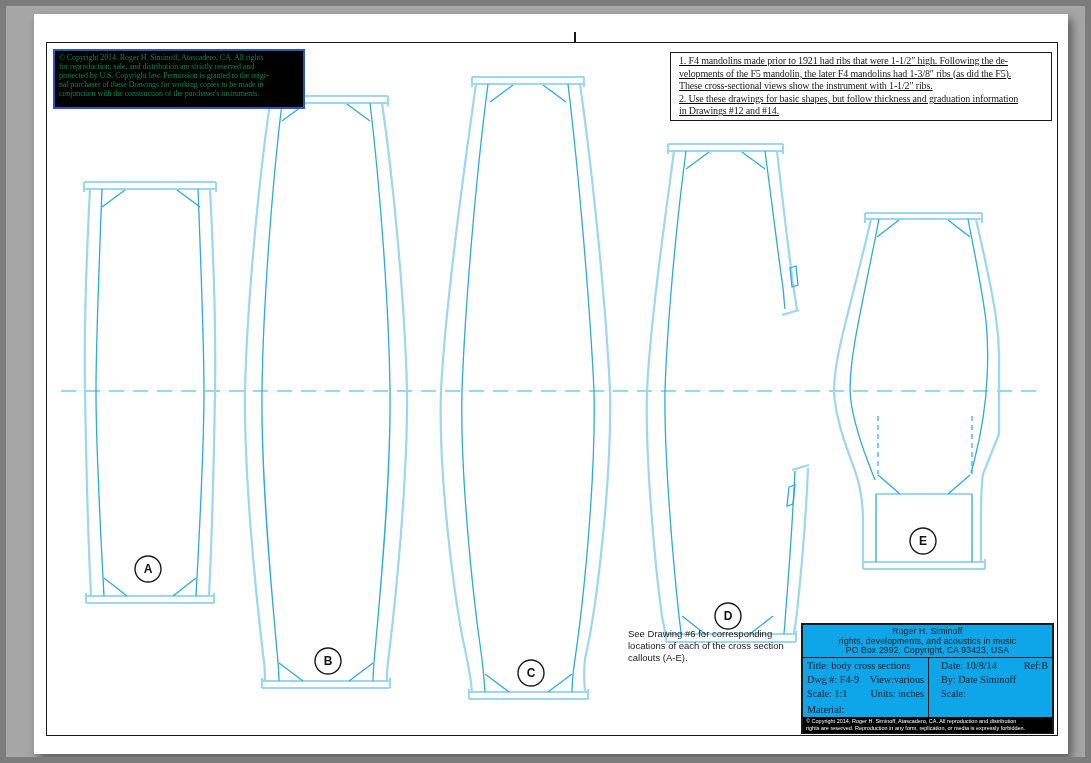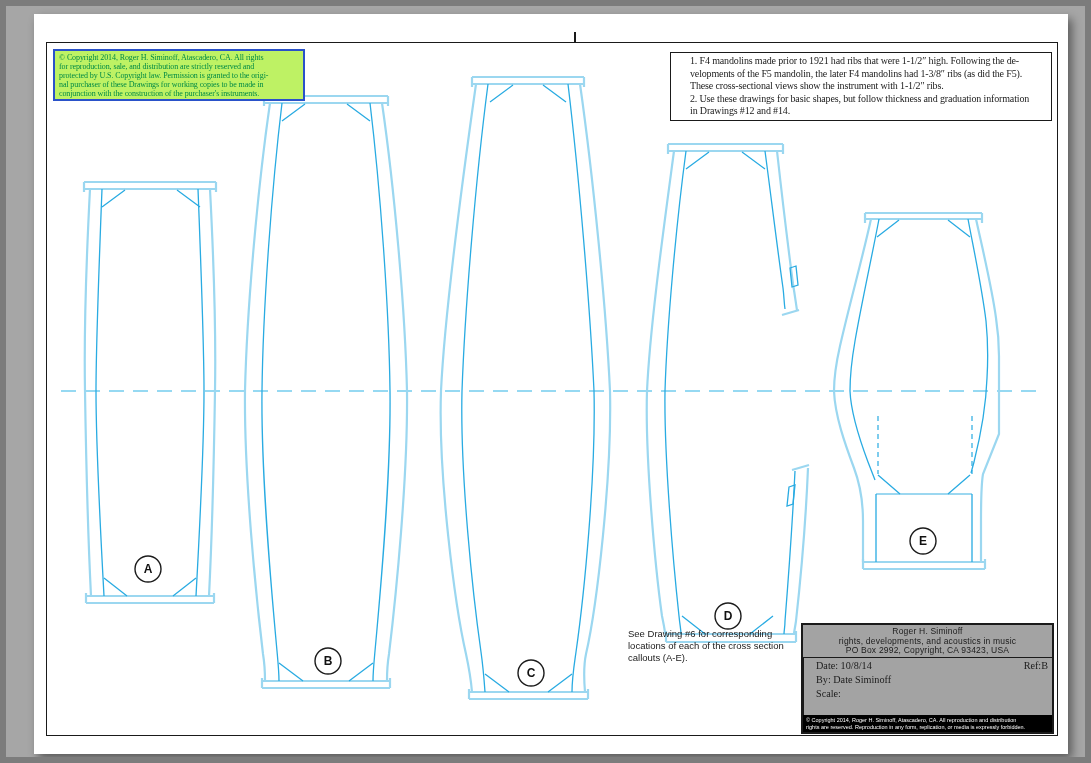--- a/index.html
+++ b/index.html
@@ -16,34 +16,34 @@
   
   .lt{stroke:#9bd7f0;stroke-width:2.2;fill:none;stroke-linecap:butt;}
   .dk{stroke:#29abe2;stroke-width:1.3;fill:none;}
   .dash{stroke:#29abe2;stroke-width:1.2;fill:none;stroke-dasharray:5 4;}
   .cl{stroke:#74cdee;stroke-width:1.5;fill:none;stroke-dasharray:15 9;}
   .callout circle{fill:#ffffff;stroke:#1c1c1c;stroke-width:1.4;}
   .callout text{font-family:"Liberation Sans",sans-serif;font-weight:bold;font-size:12px;
                 fill:#111111;text-anchor:middle;}
 
   
-  .copyright-box{position:absolute;left:19px;top:35px;width:252px;height:52px;box-sizing:border-box;
-      border:2px solid #2a52c9;padding:2px 4px;z-index:3;background:#bef264;}
+  .copyright-box{position:absolute;left:19px;top:35px;width:252px;height:60px;box-sizing:border-box;
+      border:2px solid #2a52c9;padding:2px 4px;z-index:3;background:#000000;}
   .copyright-box span{display:block;white-space:pre-line;font-family:"Liberation Serif",serif;
       font-size:8px;line-height:9px;letter-spacing:-0.1px;color:#008a45;}
   .notes-box{position:absolute;left:636px;top:38px;width:382px;height:69px;box-sizing:border-box;
-      border:1.4px solid #1a1a1a;padding:2px 19px;z-index:3;background:#ffffff;}
+      border:1.4px solid #1a1a1a;padding:2px 8px;z-index:3;background:#ffffff;text-decoration:underline;}
   .notes-box span{display:block;white-space:pre-line;font-family:"Liberation Serif",serif;
       font-size:10px;line-height:12.6px;letter-spacing:-0.15px;color:#1b1b1b;}
   .see-note{position:absolute;left:594px;top:614px;width:180px;z-index:3;
       white-space:pre-line;font-size:9.5px;line-height:12px;color:#1b1b1b;}
 
   
   .title-block{position:absolute;left:767px;top:609px;width:253px;height:111px;box-sizing:border-box;
-      border:2px solid #1a1a1a;z-index:3;background:#a3a3a3;display:flex;flex-direction:column;}
+      border:2px solid #1a1a1a;z-index:3;background:#0ea5e9;display:flex;flex-direction:column;}
   .tb-header{border-bottom:1.6px solid #1a1a1a;text-align:center;padding:2px 0 1px 0;
       font-size:8.5px;line-height:9.6px;letter-spacing:.2px;color:#1b1b1b;}
   .tb-table{flex:1;display:flex;font-family:"Liberation Serif",serif;font-size:10.2px;color:#1b1b1b;}
   .tb-left{width:125px;box-sizing:border-box;padding:1px 4px 0 4px;}
   .tb-right{flex:1;box-sizing:border-box;border-left:1.4px solid #1a1a1a;padding:1px 4px 0 12px;}
   .tb-row{display:flex;justify-content:space-between;line-height:14px;}
   .tb-row.single{justify-content:flex-start;}
   .tb-row.material{margin-top:2px;}
   .tb-fine{background:#000000;color:#ffffff;padding:1.5px 3px;
       font-size:5.5px;line-height:6.8px;white-space:pre-line;letter-spacing:0;}
@@ -165,20 +165,36 @@
 locations of each of the cross section
 callouts (A-E).</div>
 
     <div class="title-block">
       <div class="tb-header">
         <div>Roger H. Siminoff</div>
         <div>rights, developments, and acoustics in music</div>
         <div>PO Box 2992, Copyright, CA 93423, USA</div>
       </div>
       <div class="tb-table">
+        <div class="tb-left">
+          <div class="tb-row single">
+            <span>Title: body cross sections</span>
+          </div>
+          <div class="tb-row">
+            <span>Dwg #: F4-9</span>
+            <span>View:various</span>
+          </div>
+          <div class="tb-row">
+            <span>Scale: 1:1</span>
+            <span>Units: inches</span>
+          </div>
+          <div class="tb-row single material">
+            <span>Material:</span>
+          </div>
+        </div>
         <div class="tb-right">
           <div class="tb-row">
             <span>Date: 10/8/14</span>
             <span>Ref:B</span>
           </div>
           <div class="tb-row single">
             <span>By: Date Siminoff</span>
           </div>
           <div class="tb-row single">
             <span>Scale:</span>

